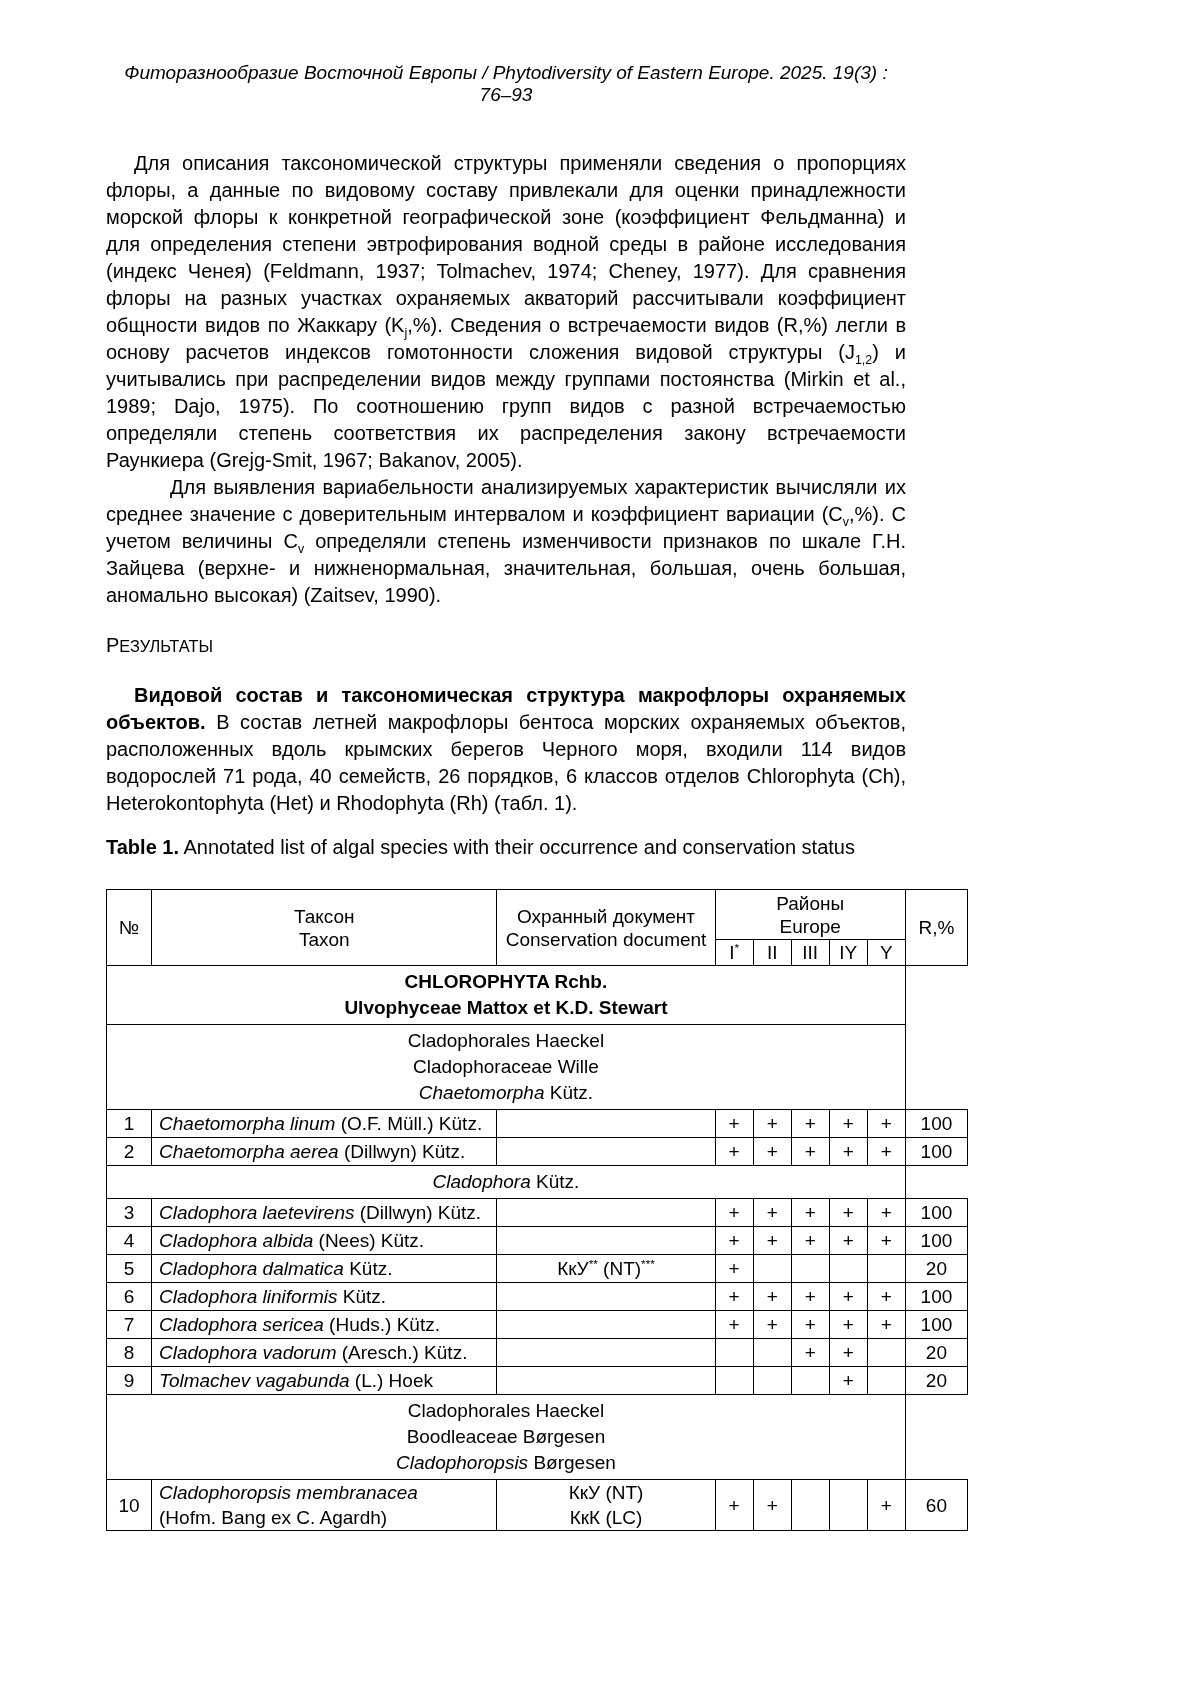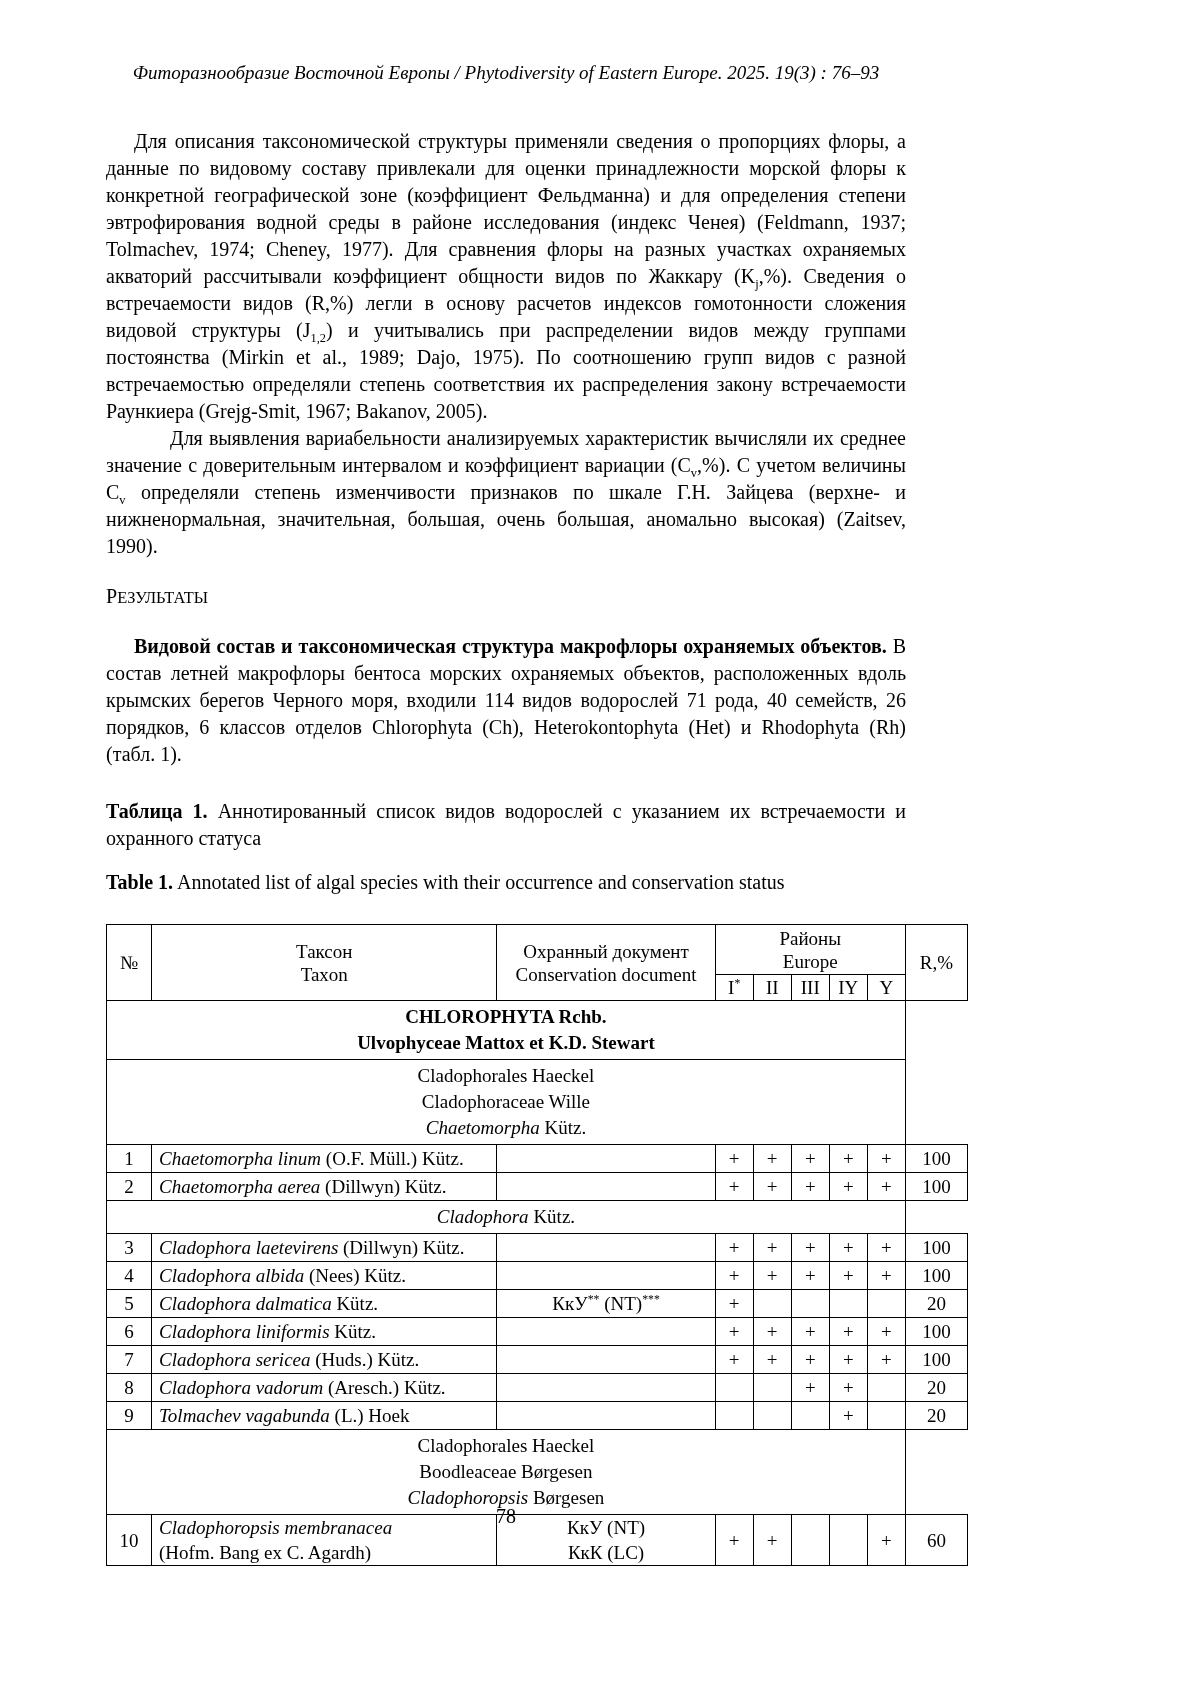--- a/index.html
+++ b/index.html
@@ -3,21 +3,21 @@
 <meta charset="utf-8">
 <style>
   * { box-sizing: border-box; }
   html, body { margin: 0; padding: 0; background: #ffffff; }
   .page {
     width: 1012px;
     height: 1697px;
     position: relative;
     background: #ffffff;
     color: #000;
-    font-family: Liberation Serif, serif;
+    font-family: Liberation Sans, sans-serif;
     overflow: hidden;
   }
   .content { padding: 62px 106px 0 106px; }
 
   .journal-header {
     text-align: center;
     font-style: italic;
     font-size: 19px;
     margin: 0 0 44px 0;
   }
@@ -83,21 +83,20 @@
     <div class="journal-header">Фиторазнообразие Восточной Европы / Phytodiversity of Eastern Europe. 2025. 19(3) : 76–93</div>
 
 
     <p class="para indent-sm"><span>Для описания таксономической структуры применяли сведения о пропорциях флоры, а данные по видовому составу привлекали для оценки принадлежности морской флоры к конкретной географической зоне (коэффициент Фельдманна) и для определения степени эвтрофирования водной среды в районе исследования (индекс Ченея) (Feldmann, 1937; Tolmachev, 1974; Cheney, 1977). Для сравнения флоры на разных участках охраняемых акваторий рассчитывали коэффициент общности видов по Жаккару (K</span><sub>j</sub><span>,%). Сведения о встречаемости видов (R,%) легли в основу расчетов индексов гомотонности сложения видовой структуры (J</span><sub>1,2</sub><span>) и учитывались при распределении видов между группами постоянства (Mirkin et al., 1989; Dajo, 1975). По соотношению групп видов с разной встречаемостью определяли степень соответствия их распределения закону встречаемости Раункиера (Grejg-Smit, 1967; Bakanov, 2005).</span></p>
     <p class="para indent-lg"><span>Для выявления вариабельности анализируемых характеристик вычисляли их среднее значение с доверительным интервалом и коэффициент вариации (C</span><sub>v</sub><span>,%). С учетом величины C</span><sub>v</sub><span> определяли степень изменчивости признаков по шкале Г.Н. Зайцева (верхне- и нижненормальная, значительная, большая, очень большая, аномально высокая) (Zaitsev, 1990).</span></p>
 
     <h2 class="results"><span>Р</span><span class="sc">ЕЗУЛЬТАТЫ</span></h2>
 
     <p class="para indent-sm"><span style="font-weight: bold;">Видовой состав и таксономическая структура макрофлоры охраняемых объектов.</span><span> В состав летней макрофлоры бентоса морских охраняемых объектов, расположенных вдоль крымских берегов Черного моря, входили 114 видов водорослей 71 рода, 40 семейств, 26 порядков, 6 классов отделов Chlorophyta (Ch), Heterokontophyta (Het) и Rhodophyta (Rh) (табл. 1).</span></p>
 
-    <p class="para tcap-ru"><span style="font-weight: bold;">Таблица 1.</span><span> Аннотированный список видов водорослей с указанием их встречаемости и охранного статуса</span></p>
     <p class="para tcap-en"><span style="font-weight: bold;">Table 1.</span><span> Annotated list of algal species with their occurrence and conservation status</span></p>
 
     <table class="stable">
       <colgroup>
         <col style="width:45px">
           <col style="width:345px">
           <col style="width:218px">
         <col style="width:38px">
           <col style="width:38px">
           <col style="width:38px">
@@ -289,14 +288,13 @@
             <td class="area">+</td>
             <td class="area"></td>
             <td class="area"></td>
             <td class="area">+</td>
             <td class="rv">60</td>
           </tr>
         </tbody>
     </table>
   </div>
 
-  <div class="page-number">78</div>
 </div>
 
 </body></html>

